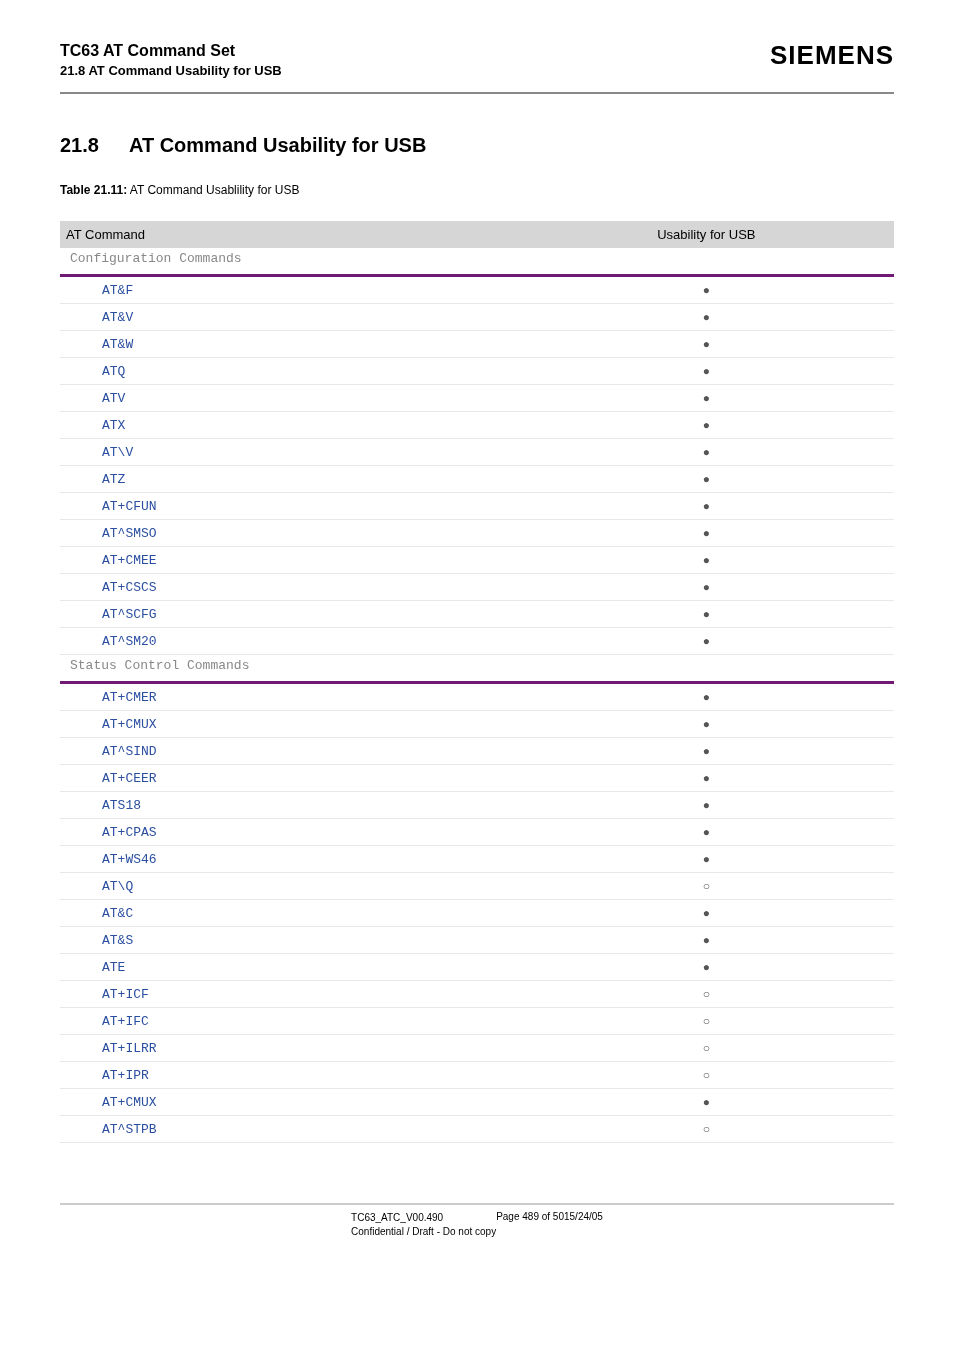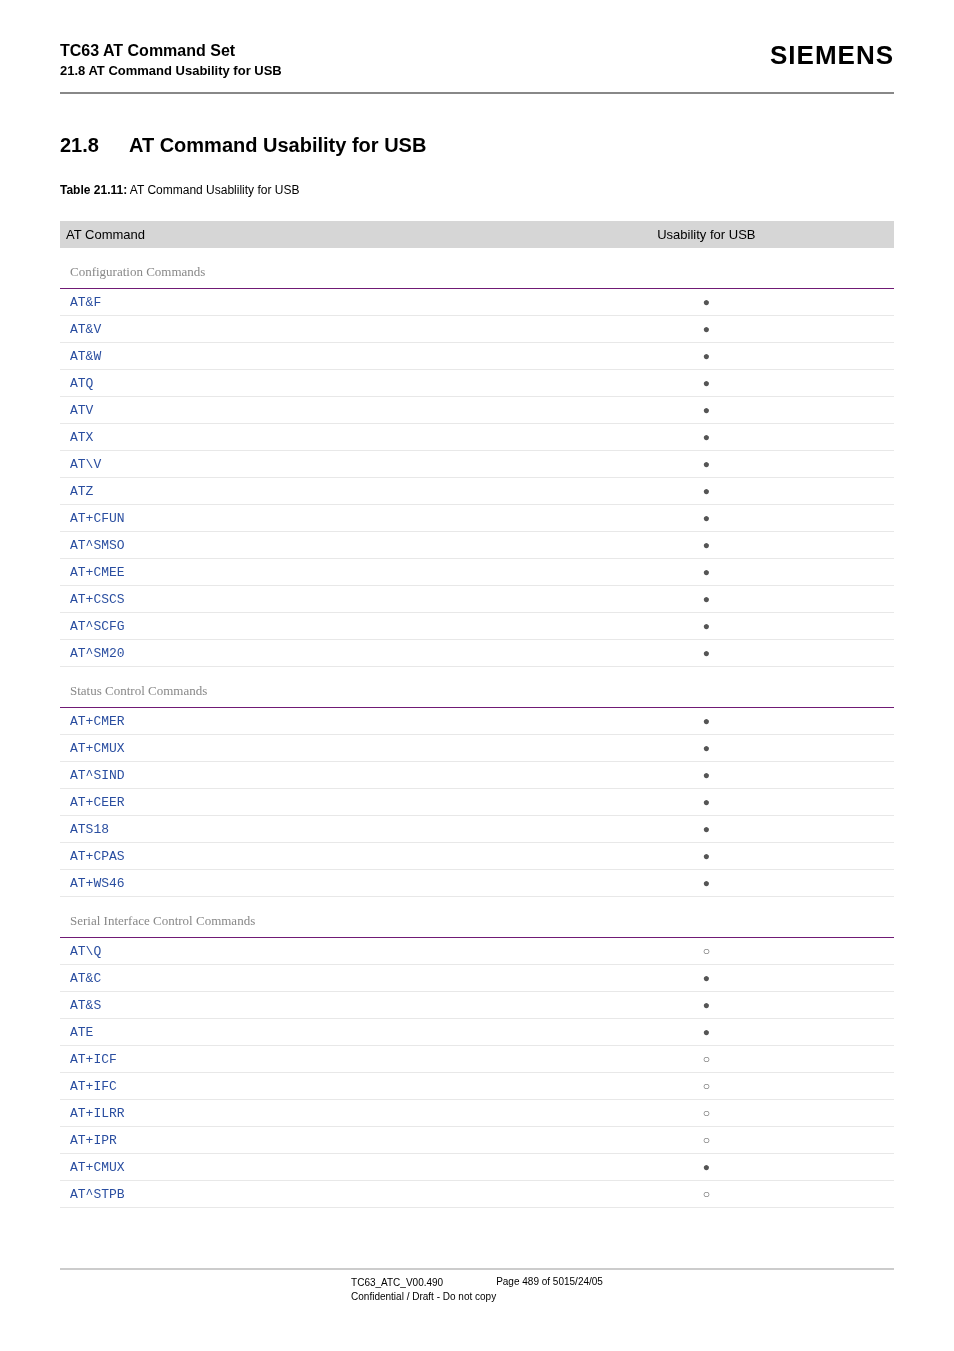--- a/index.html
+++ b/index.html
@@ -69,29 +69,30 @@
   table.usb thead th.col-usb {
     text-align: center;
   }
   table.usb tbody td {
     padding: 5px 10px;
     border-bottom: 1px solid #e8e8e8;
     vertical-align: middle;
   }
   table.usb tbody tr.group-row td {
     color: #888;
-    font-family: Liberation Serif, serif;
-    padding-top: 16px;
+    font-family: Liberation Mono, monospace;
+    padding-top: 3px;
     padding-bottom: 8px;
-    border-bottom: 1px solid #701a75;
+    border-bottom: 3px solid #701a75;
   }
   .cmd {
     font-family: "Courier New", Courier, monospace;
     color: #2a4ea0;
     font-size: 13px;
+    margin-left: 32px;
   }
   td.col-usb {
     text-align: center;
     color: #555;
     font-size: 12px;
   }
   td.col-cmd { width: 55%; }
   .footer-divider {
     border: none;
     border-top: 2px solid #ccc;
@@ -222,23 +223,20 @@
           <td class="col-usb">●</td>
         </tr>
         <tr>
           <td class="col-cmd"><span class="cmd">AT+CPAS</span></td>
           <td class="col-usb">●</td>
         </tr>
         <tr>
           <td class="col-cmd"><span class="cmd">AT+WS46</span></td>
           <td class="col-usb">●</td>
         </tr>
-        <tr class="group-row">
-          <td colspan="2">Serial Interface Control Commands</td>
-        </tr>
         <tr>
           <td class="col-cmd"><span class="cmd">AT\Q</span></td>
           <td class="col-usb">○</td>
         </tr>
         <tr>
           <td class="col-cmd"><span class="cmd">AT&amp;C</span></td>
           <td class="col-usb">●</td>
         </tr>
         <tr>
           <td class="col-cmd"><span class="cmd">AT&amp;S</span></td>

